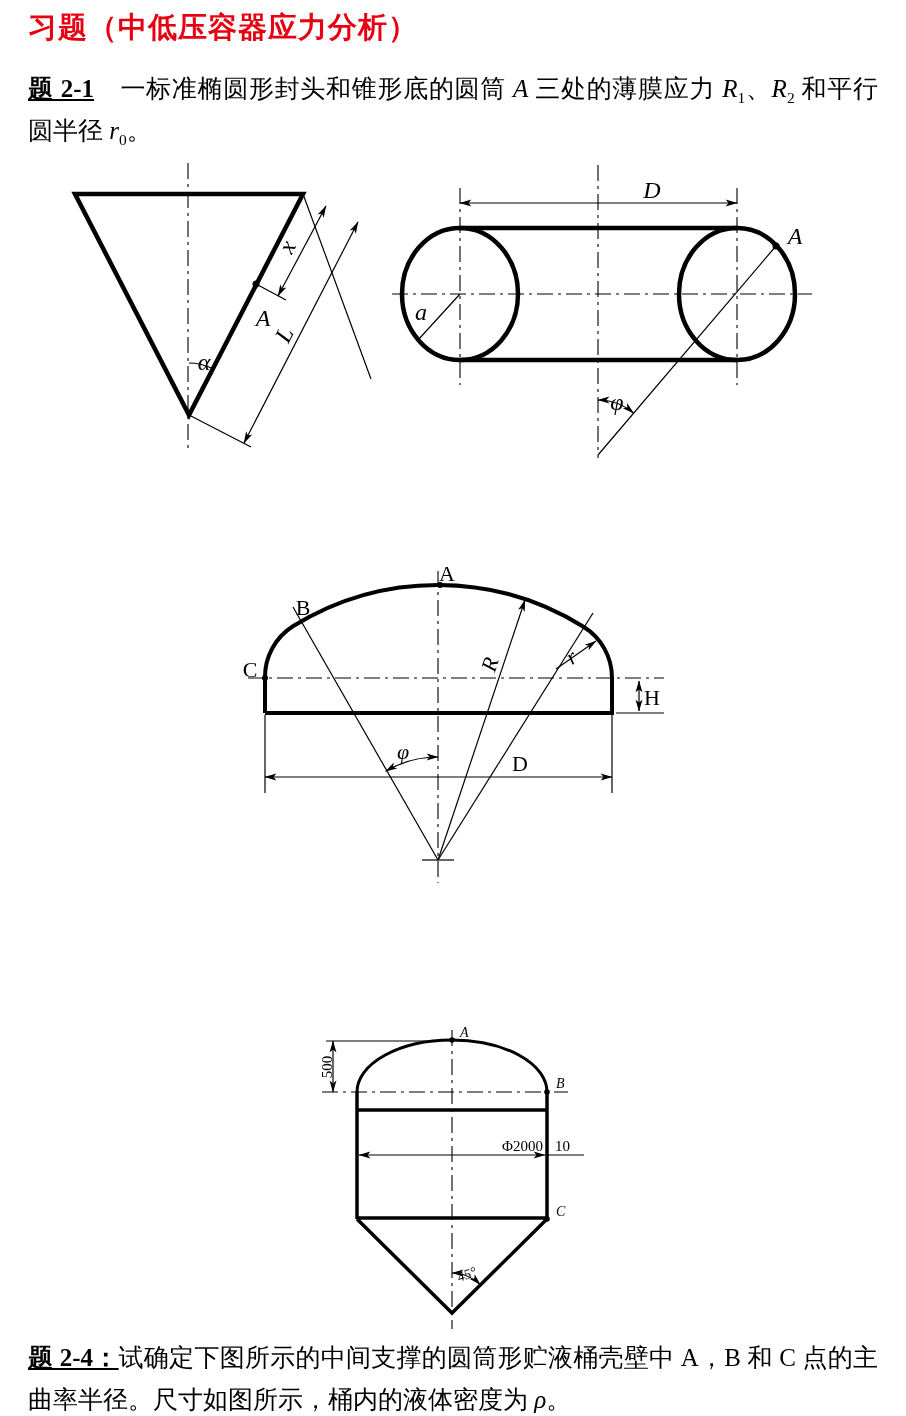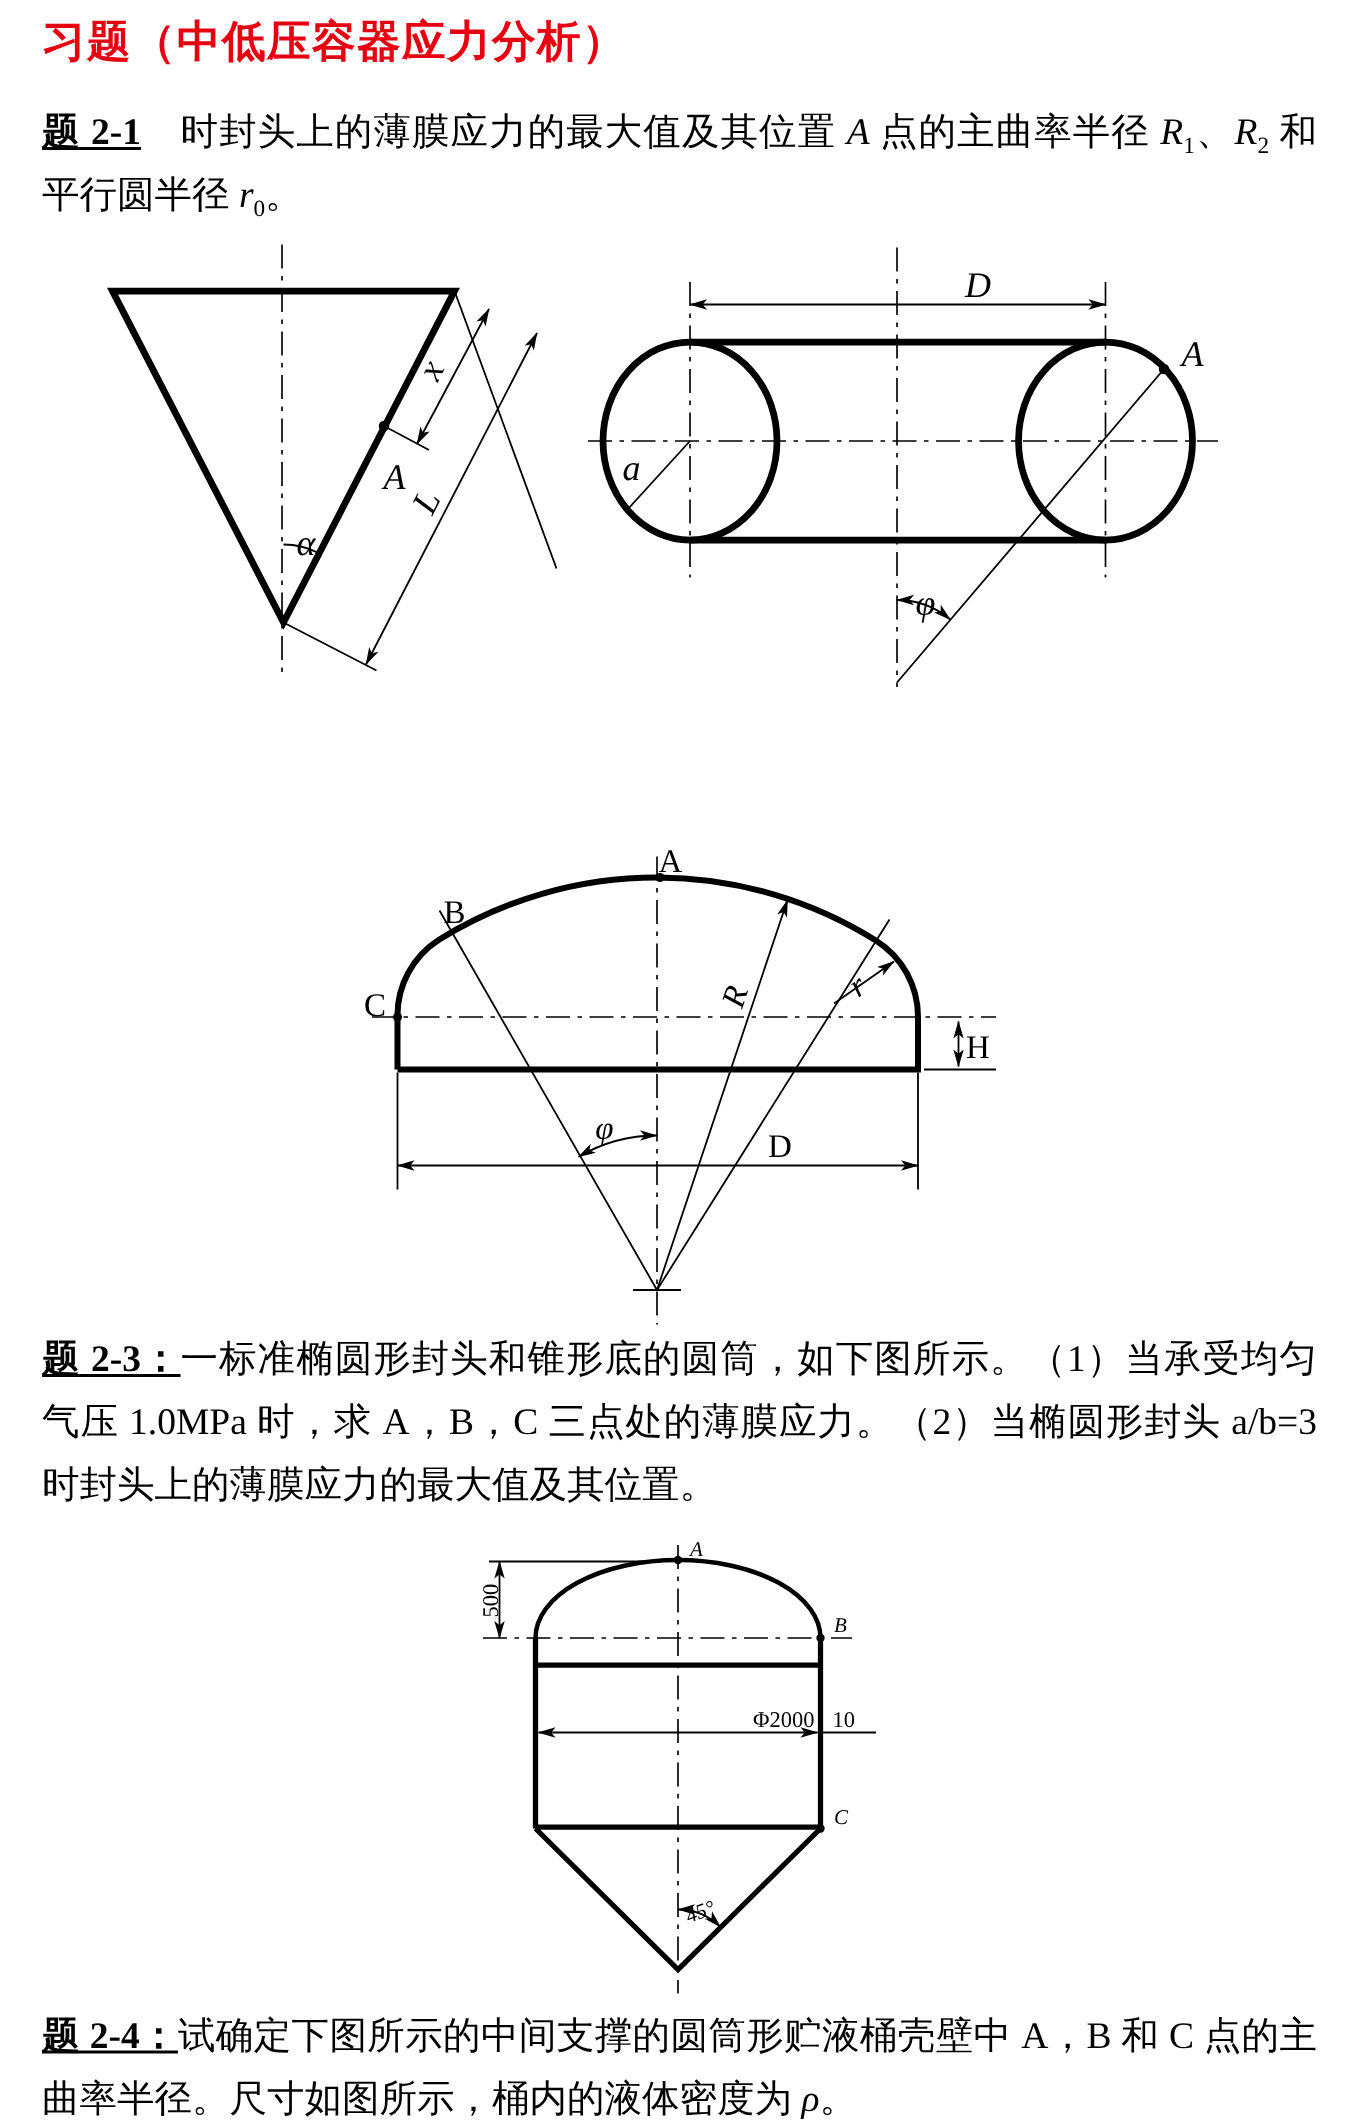--- a/index.html
+++ b/index.html
@@ -27,21 +27,21 @@
   .cl{stroke:#000;stroke-width:1.1;fill:none;stroke-dasharray:16 5 3 5;}
   .dot{fill:#000;stroke:none;}
 </style>
 </head>
 <body>
 
 <div class="page">
 
   <h1 class="title">习题（中低压容器应力分析）</h1>
 
-  <p class="para" style="top:68px;"><span class="seg-b">题 2-1</span><span>　时封头上的薄膜应力的最大值及其位置 </span><span class="seg-i">A</span><span> 点的主曲率半径 </span><span class="seg-i">R</span><sub>1</sub><span>、</span><span class="seg-i">R</span><sub>2</sub><span> 和平行圆半径 </span><span class="seg-i">r</span><sub>0</sub><span>。</span></p>
+  <p class="para" style="top:68px;"><span class="seg-b">题 2-1</span><span>　一标准椭圆形封头和锥形底的圆筒 </span><span class="seg-i">A</span><span> 三处的薄膜应力 </span><span class="seg-i">R</span><sub>1</sub><span>、</span><span class="seg-i">R</span><sub>2</sub><span> 和平行圆半径 </span><span class="seg-i">r</span><sub>0</sub><span>。</span></p>
 
   <svg class="fig" style="top:150px;" width="906" height="320" viewBox="0 0 906 320">
     <defs>
       <marker id="arr" viewBox="0 0 12 8" refX="11" refY="4" markerWidth="13" markerHeight="9" markerUnits="userSpaceOnUse" orient="auto-start-reverse">
         <path d="M0.5,0.8 L11.5,4 L0.5,7.2 L3.2,4 Z" fill="#000"></path>
       </marker>
     </defs>
 
     <g>
       <line class="cl" x1="188" y1="13" x2="188" y2="298"></line>
@@ -101,21 +101,20 @@
     <text class="lbl2" x="447" y="16" text-anchor="middle">A</text>
     <text class="lbl2" x="303" y="50" text-anchor="middle">B</text>
     <text class="lbl2" x="250" y="112" text-anchor="middle">C</text>
     <text class="lbl2i" x="492" y="105" text-anchor="middle" transform="rotate(-72 492 100)">R</text>
     <text class="lbl2i" x="572" y="99" text-anchor="middle" transform="rotate(-35 572 93)">r</text>
     <text class="lbl2" x="652" y="140" text-anchor="middle">H</text>
     <text class="lbl2i" x="403" y="194" text-anchor="middle">φ</text>
     <text class="lbl2" x="520" y="206" text-anchor="middle">D</text>
   </svg>
 
-  <p class="para" style="top:886px;"><span class="seg-b">题 2-3：</span><span>一标准椭圆形封头和锥形底的圆筒，如下图所示。（1）当承受均匀气压 1.0MPa 时，求 A，B，C 三点处的薄膜应力。（2）当椭圆形封头 a/b=3 时封头上的薄膜应力的最大值及其位置。</span></p>
 
   <svg class="fig" style="top:1022px;" width="906" height="313" viewBox="0 0 906 313">
     <line class="cl" x1="452" y1="8" x2="452" y2="307"></line>
     <line class="cl" x1="322" y1="70" x2="568" y2="70"></line>
     <path class="med" d="M357,70 A95,52 0 0 1 547,70"></path>
     <line class="thick35" x1="357" y1="70" x2="357" y2="197"></line>
     <line class="thick35" x1="547" y1="70" x2="547" y2="197"></line>
     <line class="thick35" x1="357" y1="88" x2="547" y2="88"></line>
     <line class="thick35" x1="357" y1="196" x2="547" y2="196"></line>
     <path class="thick35" d="M357,197 L452,291 L547,197"></path>

